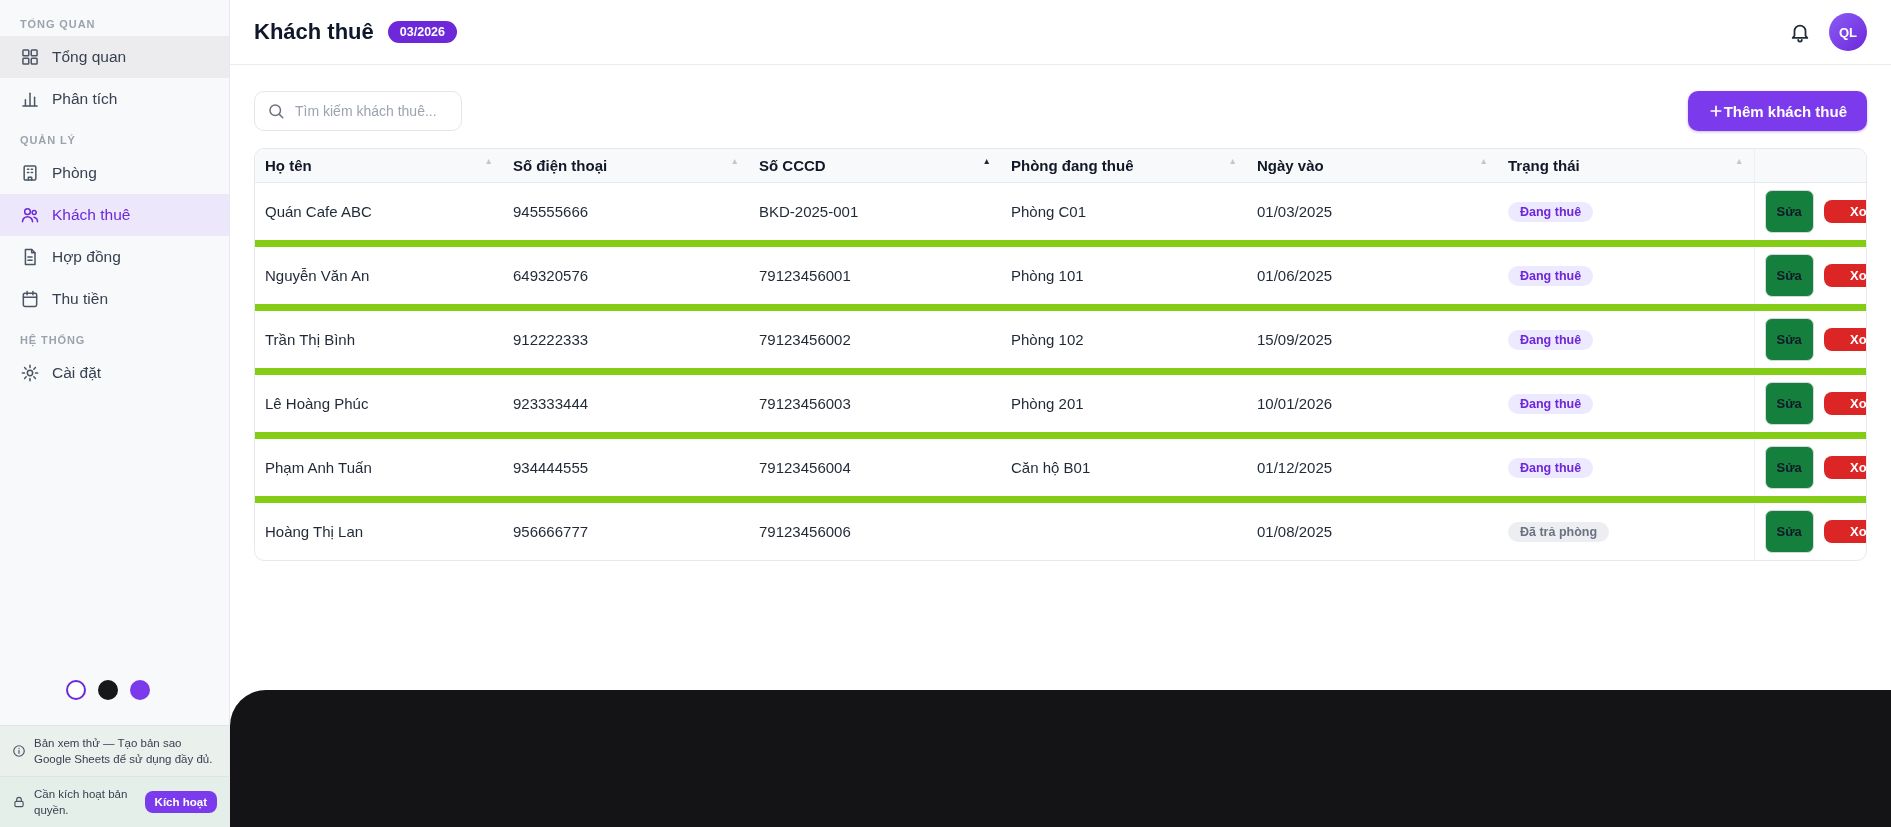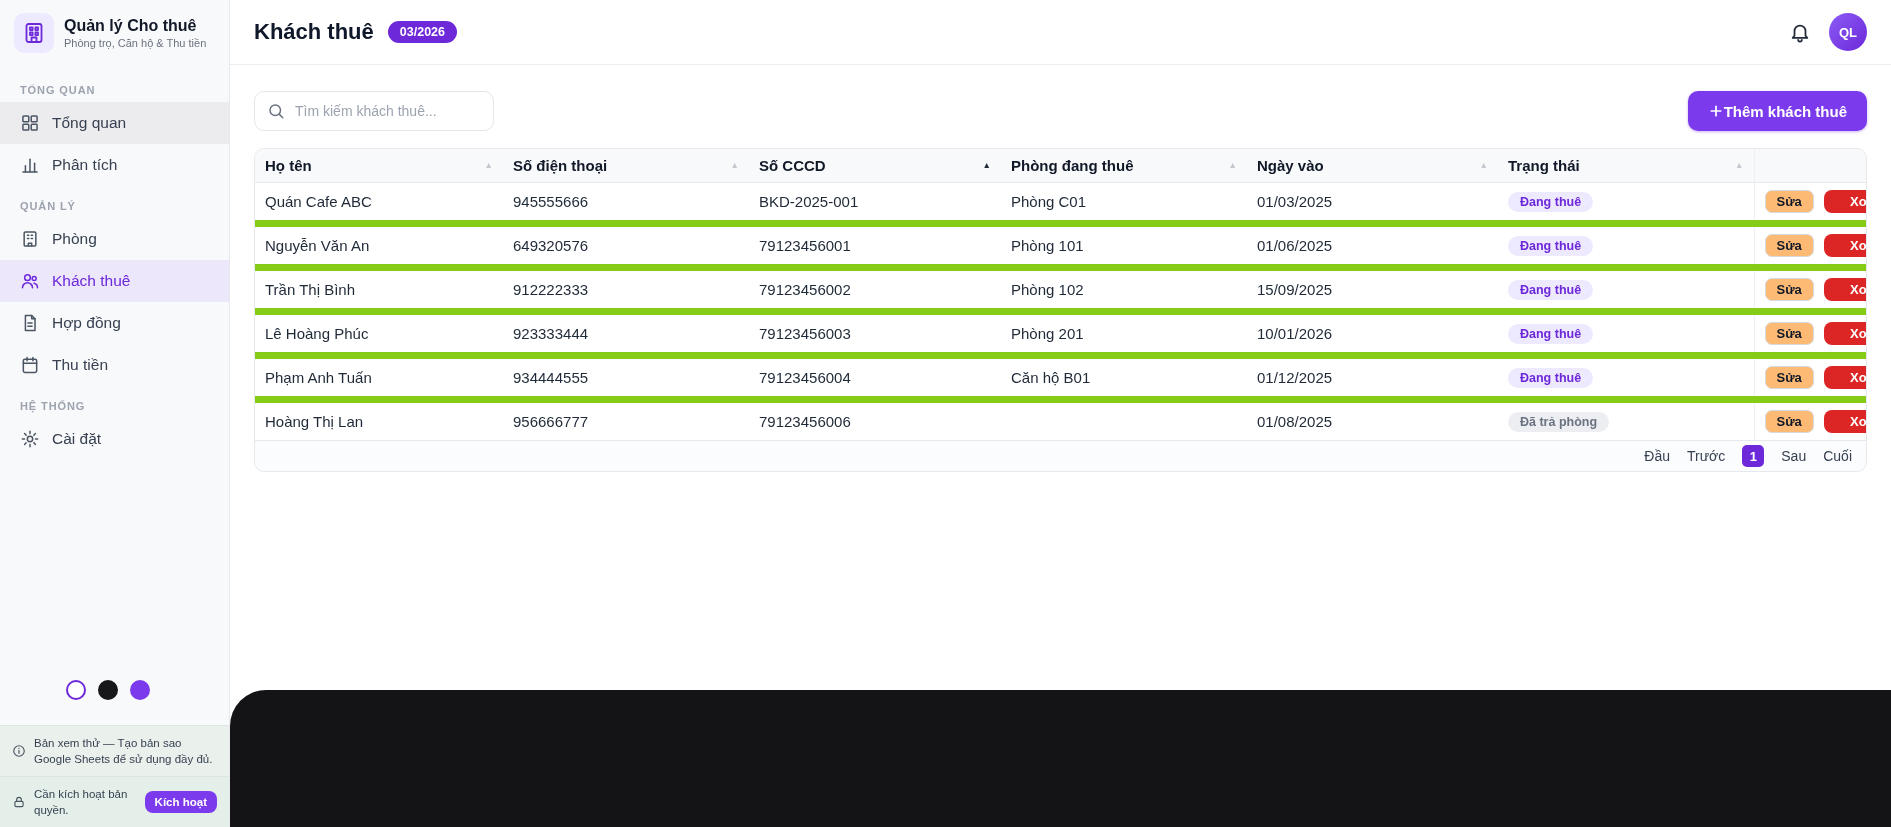--- a/index.html
+++ b/index.html
@@ -85,48 +85,48 @@
   .bell-btn { background:none; border:none; padding:0; cursor:pointer; display:flex; }
   .bell-btn svg { width:22px; height:22px; stroke:#1f2937; }
   .avatar {
     width:38px; height:38px; border-radius:50%; cursor:pointer;
     background:linear-gradient(135deg,#8b5cf6,#6d28d9);
     color:#fff; font-size:13px; font-weight:700; display:flex; align-items:center; justify-content:center;
   }
 
   .content { padding:26px 24px 0 24px; position:relative; z-index:1; }
   .toolbar { display:flex; align-items:center; justify-content:space-between; margin-bottom:17px; }
-  .searchbox.big { width:240px; height:40px; }
+  .searchbox.big { width:208px; height:40px; }
   .searchbox.big svg { stroke:#6b7280; width:18px; height:18px; }
   .btn-primary {
     display:flex; align-items:center; gap:0; background:#7c3aed; color:#fff; border:none;
     height:40px; padding:0 20px; border-radius:10px; font-size:15px; font-weight:600; cursor:pointer;
     font-family:inherit; box-shadow:0 1px 3px rgba(109,40,217,0.35);
   }
   .btn-primary svg { width:16px; height:16px; stroke:#fff; }
 
   
   .table-card { border:1px solid #e6e8ec; border-radius:10px; overflow:hidden; background:#fff; }
   table { width:100%; border-collapse:collapse; table-layout:fixed; }
   thead th {
     background:#f8f9fb; text-align:left; font-size:15px; font-weight:700; color:#111827;
     padding:8px 10px; border-bottom:1px solid #e6e8ec; cursor:pointer;
   }
-  .th-inner { display:flex; align-items:center; justify-content:space-between; }
+  .th-inner { display:flex; justify-content:space-between; }
   .sort { font-size:8.5px; color:#c3c8cf; line-height:1; }
   .sort.active { color:#1f2937; }
   tbody td { font-size:15px; color:#1f2937; padding:7px 10px; border-bottom:7px solid #84cc16; height:33px; }
   tbody tr:last-child td { border-bottom:none;margin-top:8px; }
   th.col-actions, td.col-actions { border-left:1px solid #eef0f3; text-align:right; padding-right:12px; white-space:nowrap; }
   .pill { display:inline-block; font-size:12.5px; font-weight:600; padding:3px 12px; border-radius:999px; }
   .pill-renting { background:#ede9fe; color:#6d28d9; }
   .pill-returned { background:#eceef1; color:#6b7280; }
   .btn-edit {
-    background:#fdba74; border:1px solid #d5d8dd; color:#111827; font-size:13px; font-weight:600;
-    padding:3px 11px; border-radius:7px; margin-right:6px; cursor:pointer; font-family:inherit;
+    background:#15803d; border:1px solid #d5d8dd; color:#111827; font-size:13px; font-weight:600;
+    padding:13px 11px; border-radius:7px; margin-right:6px; cursor:pointer; font-family:inherit;
   }
   .btn-delete {
     background:#dc2626; border:none; color:#fff; font-size:13px; font-weight:700;
     padding:4px 26px; border-radius:8px; cursor:pointer; font-family:inherit;
   }
   .pagination {
     display:flex; align-items:center; justify-content:flex-end; gap:17px;
     padding:5px 14px; border-top:1px solid #e6e8ec; background:#fbfcfd; height:31px;
   }
   .page-link { font-size:14px; color:#374151; background:none; border:none; cursor:pointer; font-family:inherit; padding:0; }
@@ -139,36 +139,20 @@
   
   .dark-backdrop {
     position:absolute; left:0; right:0; top:690px; bottom:0;
     background:#141416; border-top-left-radius:36px; z-index:2;
   }
 </style>
 </head>
 <body>
 
 <aside class="sidebar">
-  <div class="brand">
-    <div class="brand-logo">
-      <svg viewBox="0 0 24 24" width="24" height="24" fill="none" stroke="currentColor" stroke-width="1.8" stroke-linecap="round" stroke-linejoin="round">
-        <rect x="4.5" y="3" width="15" height="18" rx="2"></rect>
-        <path d="M9.5 21v-4.5h5V21"></path>
-        <rect x="8" y="6.5" width="2.6" height="2.6"></rect>
-        <rect x="13.4" y="6.5" width="2.6" height="2.6"></rect>
-        <rect x="8" y="11.5" width="2.6" height="2.6"></rect>
-        <rect x="13.4" y="11.5" width="2.6" height="2.6"></rect>
-      </svg>
-    </div>
-    <div class="brand-text">
-      <div class="brand-title">Quản lý Cho thuê</div>
-      <div class="brand-sub">Phòng trọ, Căn hộ &amp; Thu tiền</div>
-    </div>
-  </div>
 
   <nav class="nav">
     <div class="nav-section-label">Tổng quan</div>
     <div class="nav-item hovered">
       <svg viewBox="0 0 24 24" fill="none" stroke-width="1.8" stroke-linecap="round" stroke-linejoin="round">
         <rect x="3.5" y="3.5" width="7" height="7" rx="1"></rect>
           <rect x="13.5" y="3.5" width="7" height="7" rx="1"></rect>
         <rect x="3.5" y="13.5" width="7" height="7" rx="1"></rect>
           <rect x="13.5" y="13.5" width="7" height="7" rx="1"></rect>
       </svg>
@@ -413,24 +397,17 @@
     <td></td>
     <td>01/08/2025</td>
     <td><span class="pill pill-returned">Đã trả phòng</span></td>
     <td class="col-actions">
       <button class="btn-edit">Sửa</button>
       <button class="btn-delete">Xoá</button>
     </td>
   </tr>
 </tbody>
       </table>
-      <div class="pagination">
-        <button class="page-link">Đầu</button>
-        <button class="page-link">Trước</button>
-        <button class="page-current">1</button>
-        <button class="page-link">Sau</button>
-        <button class="page-link">Cuối</button>
-      </div>
     </div>
   </section>
 
   <div class="dark-backdrop"></div>
 </main>
 
 </body></html>

